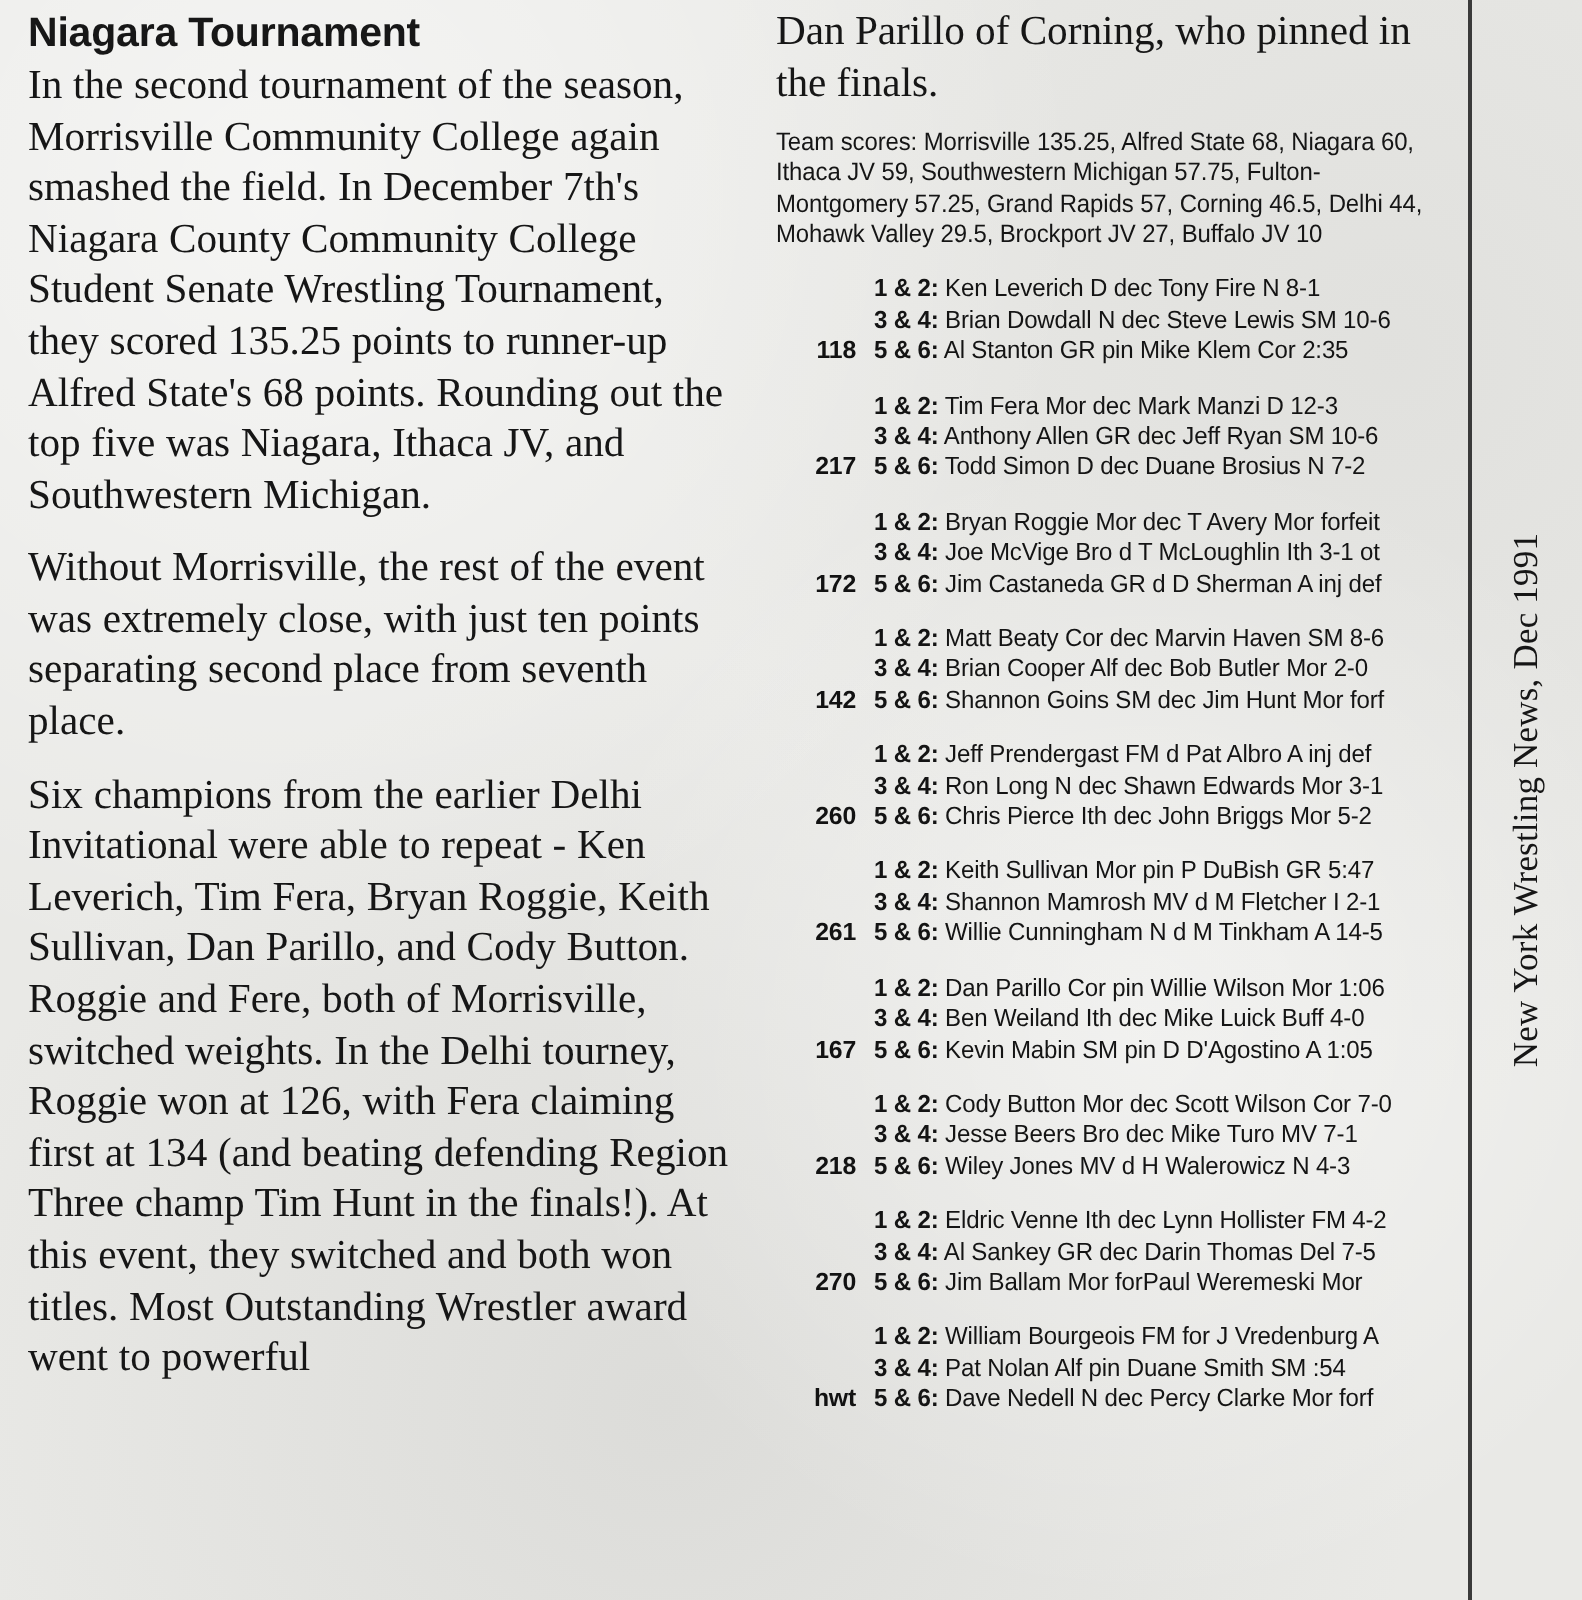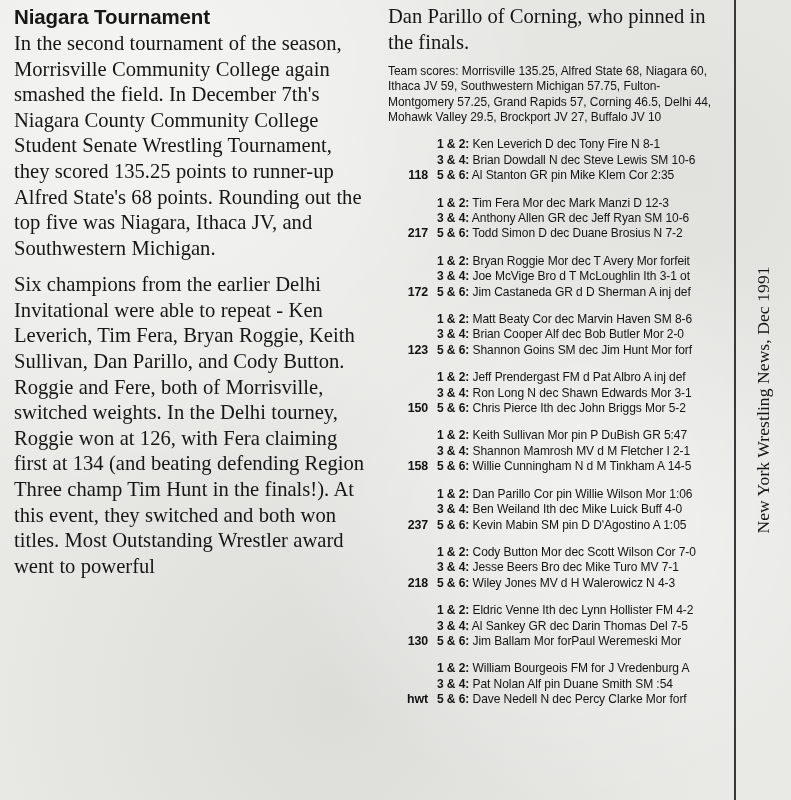--- a/index.html
+++ b/index.html
@@ -142,20 +142,21 @@
   }
 </style>
 </head>
 <body>
 
 <div id="page">
 
   <div id="left-col">
     <h1 class="headline">Niagara Tournament</h1>
     <p class="body-para">In the second tournament of the season, Morrisville Community College again smashed the field. In December 7th's Niagara County Community College Student Senate Wrestling Tournament, they scored 135.25 points to runner-up Alfred State's 68 points. Rounding out the top five was Niagara, Ithaca JV, and Southwestern Michigan.</p>
+    <p class="body-para">Without Morrisville, the rest of the event was extremely close, with just ten points separating second place from seventh place.</p>
     <p class="body-para">Six champions from the earlier Delhi Invitational were able to repeat - Ken Leverich, Tim Fera, Bryan Roggie, Keith Sullivan, Dan Parillo, and Cody Button. Roggie and Fere, both of Morrisville, switched weights. In the Delhi tourney, Roggie won at 126, with Fera claiming first at 134 (and beating defending Region Three champ Tim Hunt in the finals!). At this event, they switched and both won titles. Most Outstanding Wrestler award went to powerful</p>
   </div>
 
   <div id="right-col">
     <p class="lead-para">Dan Parillo of Corning, who pinned in the finals.</p>
     <p class="team-scores">Team scores:  Morrisville 135.25, Alfred State 68, Niagara 60, Ithaca JV 59, Southwestern Michigan 57.75, Fulton-Montgomery 57.25, Grand Rapids 57, Corning 46.5, Delhi 44, Mohawk Valley 29.5, Brockport JV 27, Buffalo JV 10</p>
     <div id="results">
         <div class="wclass-block">
           <div class="wclass-label">118</div>
           <div class="bout-list">
@@ -174,61 +175,61 @@
         </div>
         <div class="wclass-block">
           <div class="wclass-label">172</div>
           <div class="bout-list">
             <div class="bout-line"><span class="bout-seed">1 &amp; 2:</span> <span class="bout-text">Bryan Roggie Mor dec T Avery Mor forfeit</span></div>
             <div class="bout-line"><span class="bout-seed">3 &amp; 4:</span> <span class="bout-text">Joe McVige Bro d T McLoughlin Ith 3-1 ot</span></div>
             <div class="bout-line"><span class="bout-seed">5 &amp; 6:</span> <span class="bout-text">Jim Castaneda GR d D Sherman A inj def</span></div>
           </div>
         </div>
         <div class="wclass-block">
-          <div class="wclass-label">123</div>
+          <div class="wclass-label">142</div>
           <div class="bout-list">
             <div class="bout-line"><span class="bout-seed">1 &amp; 2:</span> <span class="bout-text">Matt Beaty Cor dec Marvin Haven SM 8-6</span></div>
             <div class="bout-line"><span class="bout-seed">3 &amp; 4:</span> <span class="bout-text">Brian Cooper Alf dec Bob Butler Mor 2-0</span></div>
             <div class="bout-line"><span class="bout-seed">5 &amp; 6:</span> <span class="bout-text">Shannon Goins SM dec Jim Hunt Mor forf</span></div>
           </div>
         </div>
         <div class="wclass-block">
-          <div class="wclass-label">150</div>
+          <div class="wclass-label">260</div>
           <div class="bout-list">
             <div class="bout-line"><span class="bout-seed">1 &amp; 2:</span> <span class="bout-text">Jeff Prendergast FM d Pat Albro A inj def</span></div>
             <div class="bout-line"><span class="bout-seed">3 &amp; 4:</span> <span class="bout-text">Ron Long N dec Shawn Edwards Mor 3-1</span></div>
             <div class="bout-line"><span class="bout-seed">5 &amp; 6:</span> <span class="bout-text">Chris Pierce Ith dec John Briggs Mor 5-2</span></div>
           </div>
         </div>
         <div class="wclass-block">
-          <div class="wclass-label">158</div>
+          <div class="wclass-label">261</div>
           <div class="bout-list">
             <div class="bout-line"><span class="bout-seed">1 &amp; 2:</span> <span class="bout-text">Keith Sullivan Mor pin P DuBish GR 5:47</span></div>
             <div class="bout-line"><span class="bout-seed">3 &amp; 4:</span> <span class="bout-text">Shannon Mamrosh MV d M Fletcher I 2-1</span></div>
             <div class="bout-line"><span class="bout-seed">5 &amp; 6:</span> <span class="bout-text">Willie Cunningham N d M Tinkham A 14-5</span></div>
           </div>
         </div>
         <div class="wclass-block">
-          <div class="wclass-label">237</div>
+          <div class="wclass-label">167</div>
           <div class="bout-list">
             <div class="bout-line"><span class="bout-seed">1 &amp; 2:</span> <span class="bout-text">Dan Parillo Cor pin Willie Wilson Mor 1:06</span></div>
             <div class="bout-line"><span class="bout-seed">3 &amp; 4:</span> <span class="bout-text">Ben Weiland Ith dec Mike Luick Buff 4-0</span></div>
             <div class="bout-line"><span class="bout-seed">5 &amp; 6:</span> <span class="bout-text">Kevin Mabin SM pin D D'Agostino A 1:05</span></div>
           </div>
         </div>
         <div class="wclass-block">
           <div class="wclass-label">218</div>
           <div class="bout-list">
             <div class="bout-line"><span class="bout-seed">1 &amp; 2:</span> <span class="bout-text">Cody Button Mor dec Scott Wilson Cor 7-0</span></div>
             <div class="bout-line"><span class="bout-seed">3 &amp; 4:</span> <span class="bout-text">Jesse Beers Bro dec Mike Turo MV 7-1</span></div>
             <div class="bout-line"><span class="bout-seed">5 &amp; 6:</span> <span class="bout-text">Wiley Jones MV d H Walerowicz N 4-3</span></div>
           </div>
         </div>
         <div class="wclass-block">
-          <div class="wclass-label">130</div>
+          <div class="wclass-label">270</div>
           <div class="bout-list">
             <div class="bout-line"><span class="bout-seed">1 &amp; 2:</span> <span class="bout-text">Eldric Venne Ith dec Lynn Hollister FM 4-2</span></div>
             <div class="bout-line"><span class="bout-seed">3 &amp; 4:</span> <span class="bout-text">Al Sankey GR dec Darin Thomas Del 7-5</span></div>
             <div class="bout-line"><span class="bout-seed">5 &amp; 6:</span> <span class="bout-text">Jim Ballam Mor forPaul Weremeski Mor</span></div>
           </div>
         </div>
         <div class="wclass-block">
           <div class="wclass-label">hwt</div>
           <div class="bout-list">
             <div class="bout-line"><span class="bout-seed">1 &amp; 2:</span> <span class="bout-text">William Bourgeois FM for J Vredenburg A</span></div>

